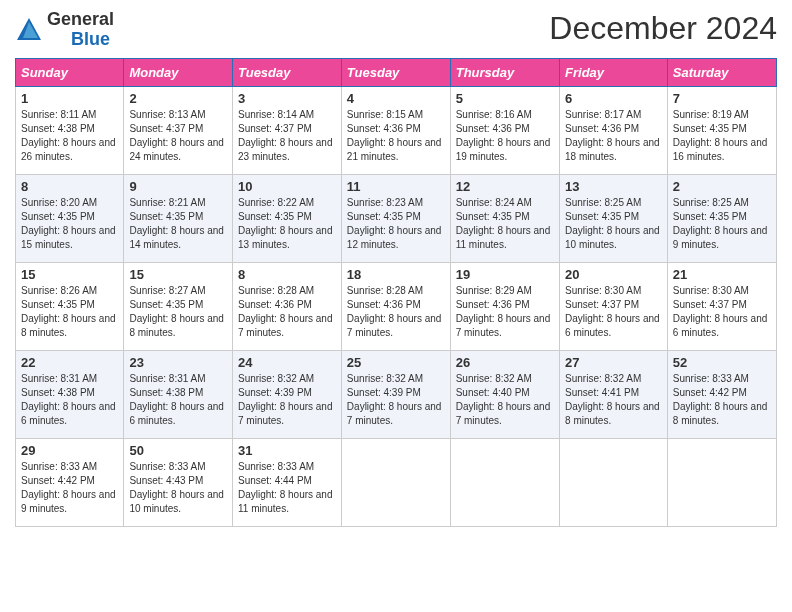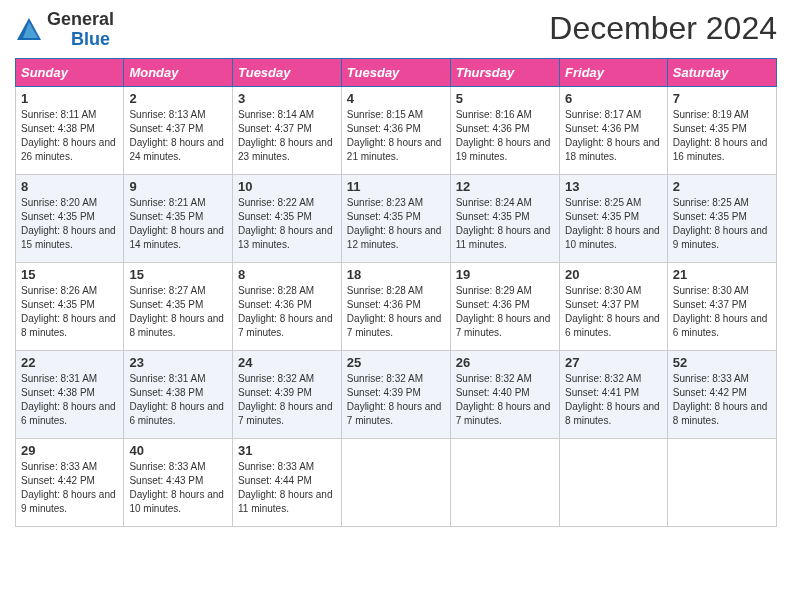--- a/index.html
+++ b/index.html
@@ -195,21 +195,21 @@
           <td><span class="day-num">26</span>
 <span class="day-info">Sunrise: 8:32 AM<br>Sunset: 4:40 PM<br>Daylight: 8 hours and 7 minutes.</span></td>
           <td><span class="day-num">27</span>
 <span class="day-info">Sunrise: 8:32 AM<br>Sunset: 4:41 PM<br>Daylight: 8 hours and 8 minutes.</span></td>
           <td><span class="day-num">52</span>
 <span class="day-info">Sunrise: 8:33 AM<br>Sunset: 4:42 PM<br>Daylight: 8 hours and 8 minutes.</span></td>
         </tr>
         <tr>
           <td><span class="day-num">29</span>
 <span class="day-info">Sunrise: 8:33 AM<br>Sunset: 4:42 PM<br>Daylight: 8 hours and 9 minutes.</span></td>
-          <td><span class="day-num">40</span>
+          <td><span class="day-num">50</span>
 <span class="day-info">Sunrise: 8:33 AM<br>Sunset: 4:43 PM<br>Daylight: 8 hours and 10 minutes.</span></td>
           <td><span class="day-num">31</span>
 <span class="day-info">Sunrise: 8:33 AM<br>Sunset: 4:44 PM<br>Daylight: 8 hours and 11 minutes.</span></td>
           <td class="empty-cell"></td>
           <td class="empty-cell"></td>
           <td class="empty-cell"></td>
           <td class="empty-cell"></td>
         </tr>
       </tbody>
   </table>

